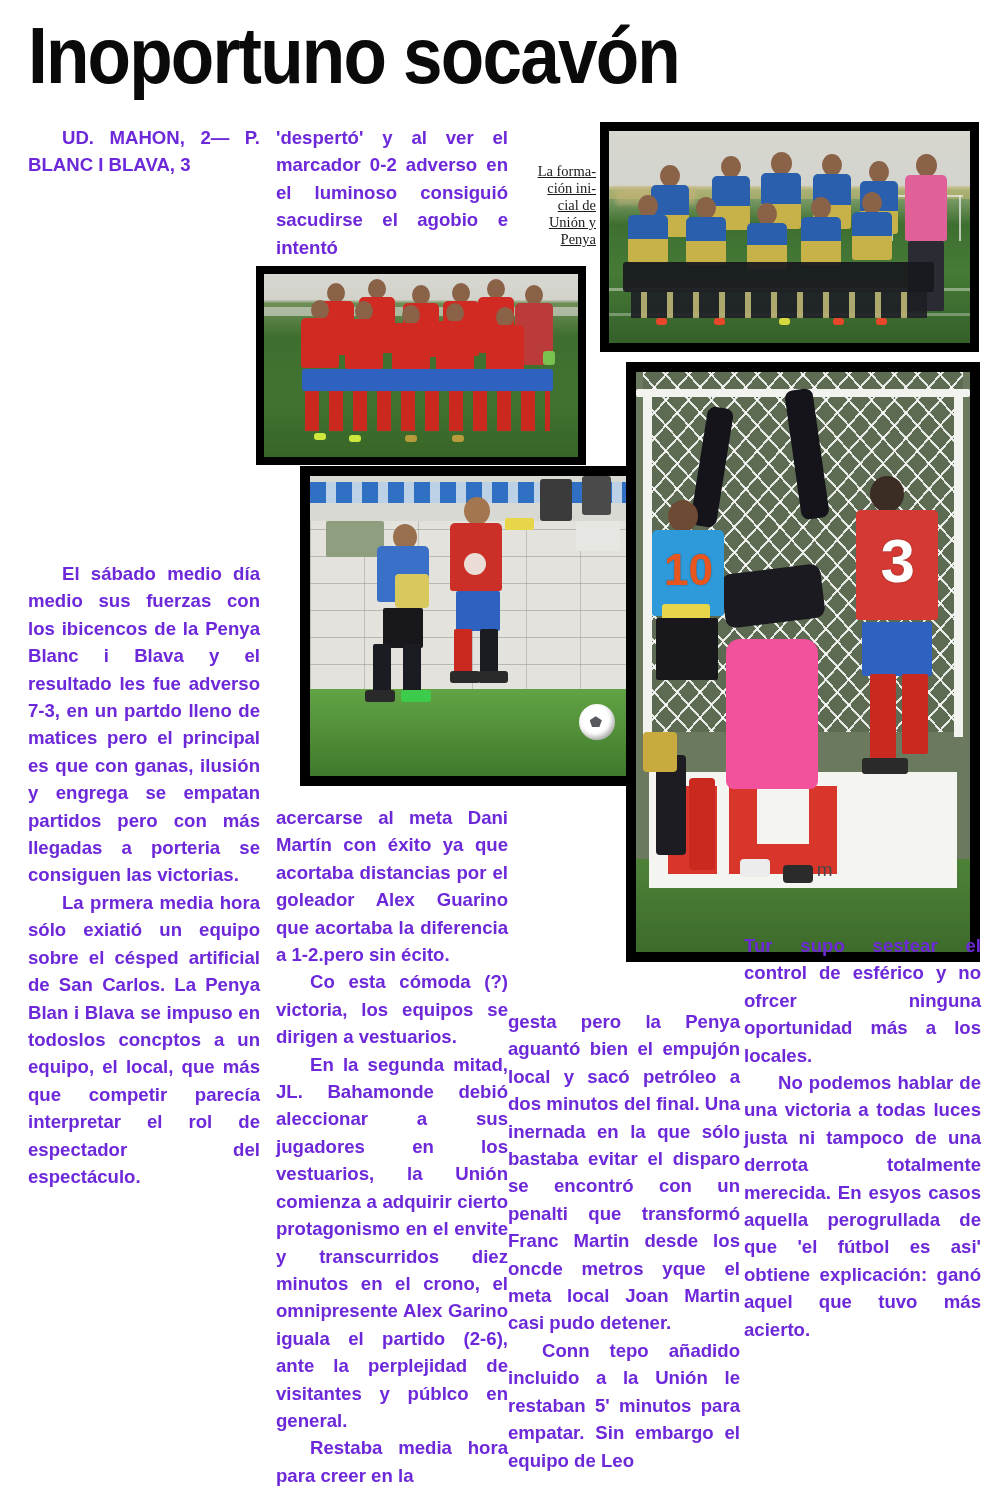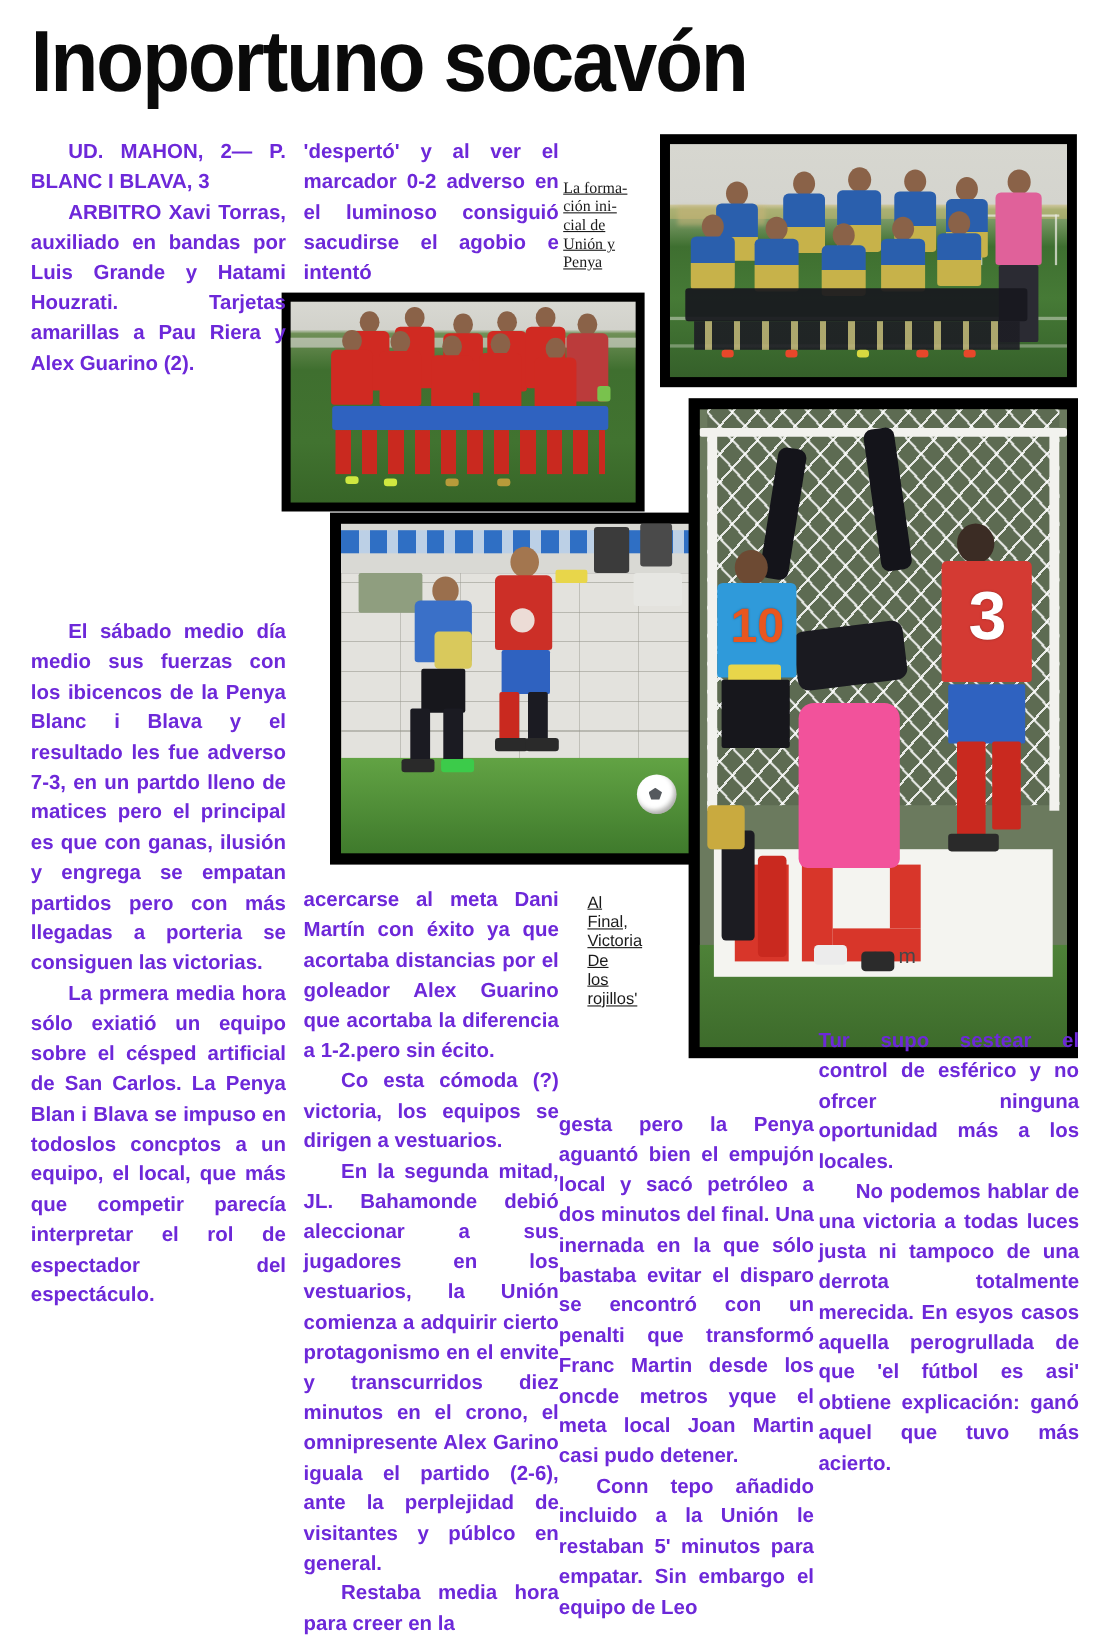--- a/index.html
+++ b/index.html
@@ -49,21 +49,21 @@
   #col3{left:508px;top:1008px;width:232px;}
   #col4{left:744px;top:932px;width:237px;}
 
   
   .caption-serif{
     position:absolute;
     font-family:"Liberation Serif", serif;
     font-size:14.5px;
     line-height:17px;
     color:#1a1a1a;
-    text-align:left;
+    text-align:right;
     text-decoration:underline;
     text-underline-offset:1px;
   }
   .caption-sans{
     position:absolute;
     font-family:"Liberation Sans", sans-serif;
     font-size:15px;
     line-height:17.5px;
     color:#1a1a1a;
     text-align:left;
@@ -410,32 +410,23 @@
   </div>
 
   <div class="caption-serif" id="cap1">
     <span style="white-space:pre-line;">La forma-
 ción ini-
 cial de
 Unión y
 Penya</span>
   </div>
 
-  <div class="caption-sans" id="cap2">
-    <span style="white-space:pre-line;">Al
-Final,
-Victoria
-De
-los
-rojillos'</span>
-  </div>
 
   <div class="col" id="col1">
     <p>UD. MAHON, 2— P. BLANC I BLAVA, 3</p>
-    <p>ARBITRO Xavi Torras, auxiliado en bandas por Luis Grande y Hatami Houzrati. Tarjetas amarillas a Pau Riera y Alex Guarino (2).</p>
   </div>
 
   <div class="col" id="col1b">
     <p>El sábado medio día medio sus fuerzas con los ibicencos de la Penya Blanc i Blava y el resultado les fue adverso 7-3, en un partdo lleno de matices pero el principal es que con ganas, ilusión y engrega se empatan partidos pero con más llegadas a porteria se consiguen las victorias.</p>
     <p>La prmera media hora sólo exiatió un equipo sobre el césped artificial de San Carlos. La Penya Blan i Blava se impuso en todoslos concptos a un equipo, el local, que más que competir parecía interpretar el rol de espectador del espectáculo.</p>
 
   </div>
 
   <div class="col" id="col2a">
     <p class="noind">'despertó' y al ver el marcador 0-2 adverso en el luminoso consiguió sacudirse el agobio e intentó</p>

